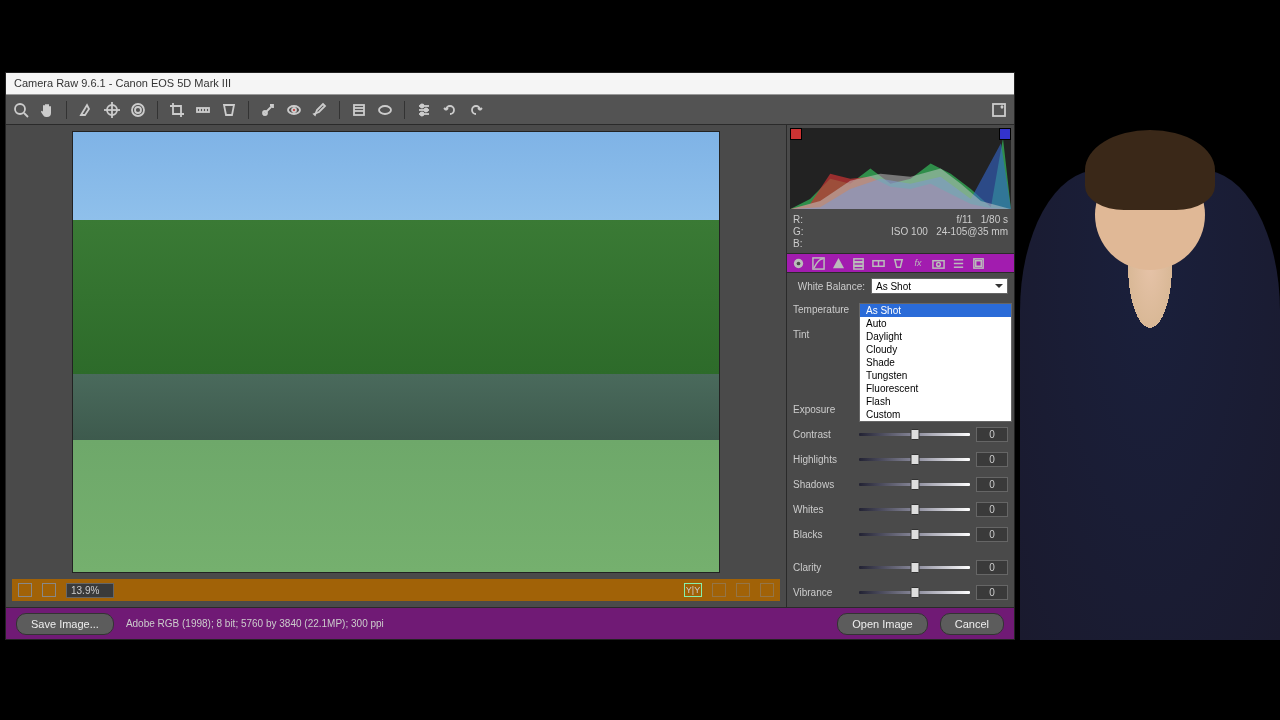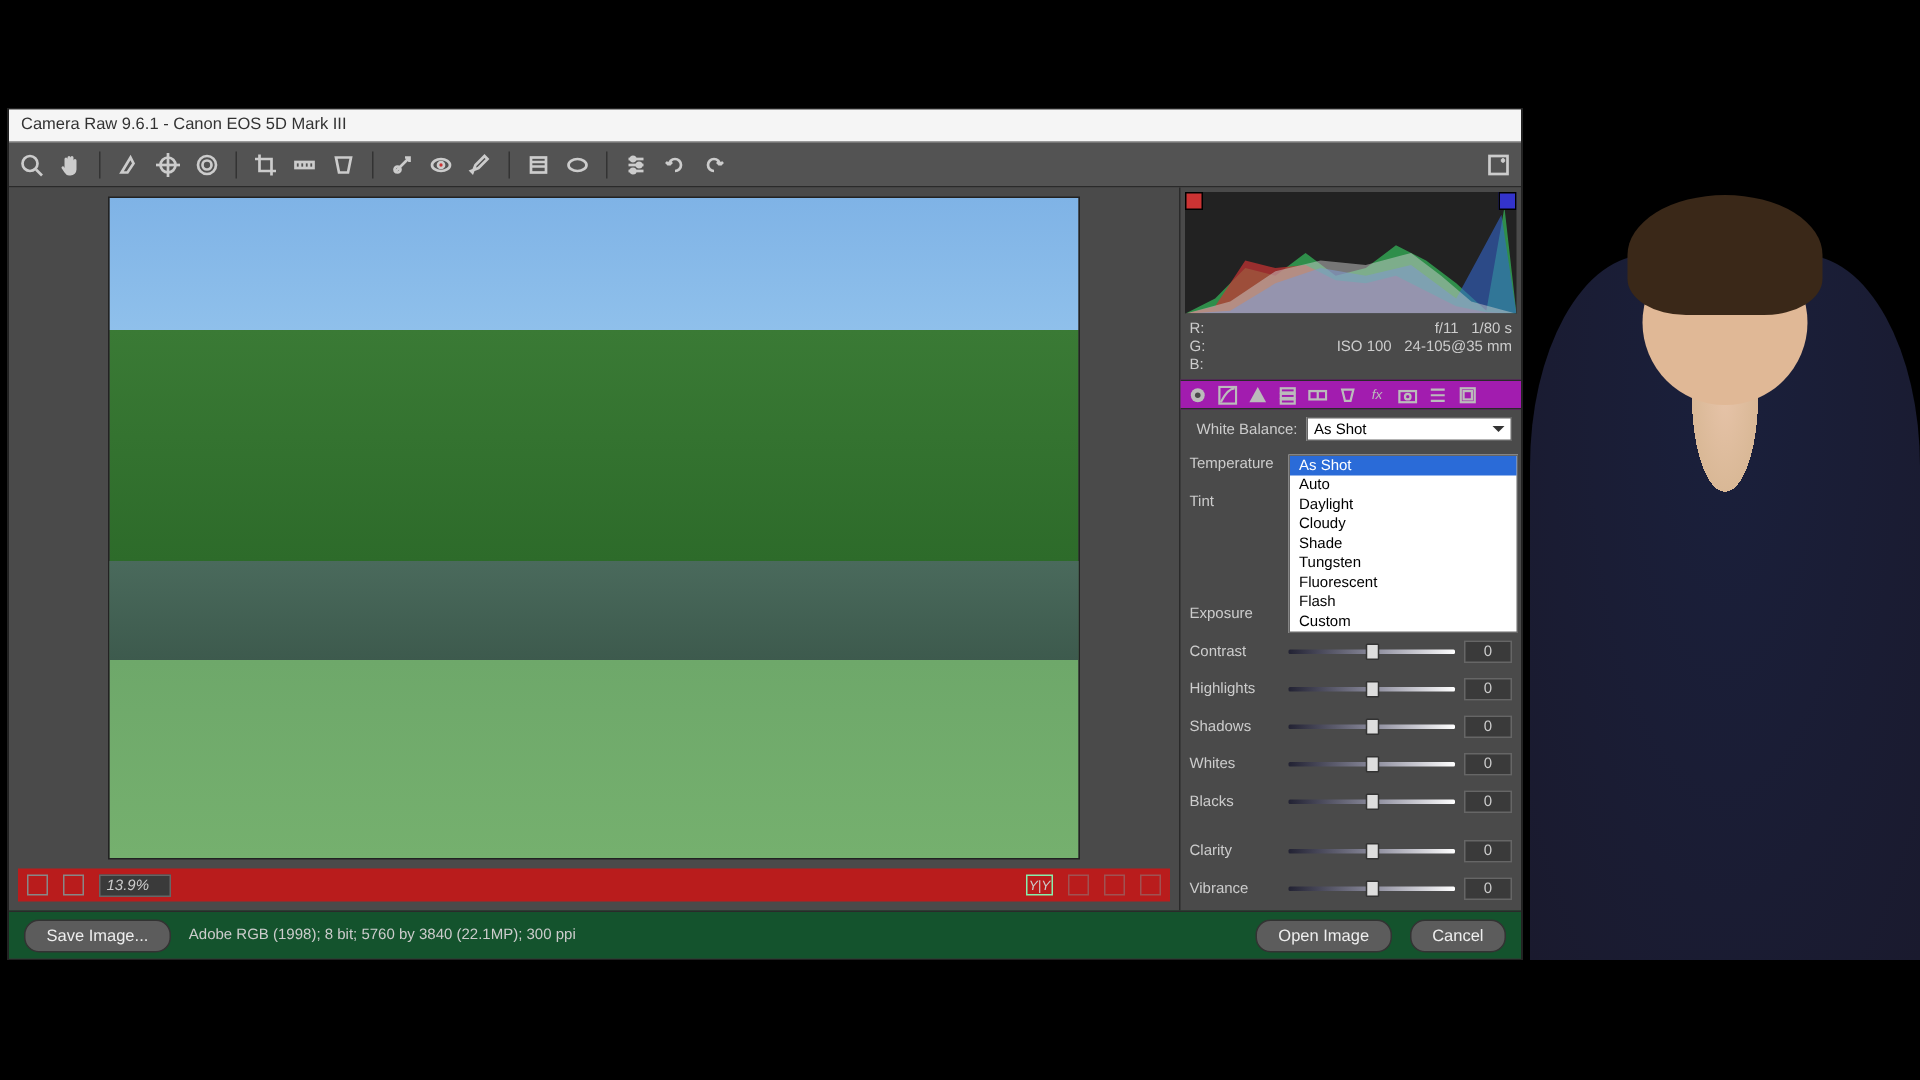--- a/index.html
+++ b/index.html
@@ -8,21 +8,21 @@
   .titlebar { height: 22px; background: #f5f5f5; color: #333; font-size: 11px; padding: 4px 8px; border-bottom: 1px solid #999; }
   .toolbar { height: 30px; background: #535353; border-bottom: 1px solid #2a2a2a; display: flex; align-items: center; padding: 0 6px; gap: 8px; }
   .tool { width: 18px; height: 18px; color: #ccc; font-size: 13px; display:flex; align-items:center; justify-content:center; cursor:pointer; }
   .tool svg { width:16px; height:16px; stroke:#ccc; fill:none; stroke-width:1.8; }
   .tool.filled svg { fill:#ccc; stroke:none; }
   .spacer { flex:1; }
   .main-area { display:flex; height: calc(100% - 52px - 32px); }
   .preview-col { flex:1; background:#4a4a4a; display:flex; flex-direction:column; padding:6px; }
   .preview { flex:1; background: linear-gradient(to bottom, #7fb3e6 0%, #8fc0eb 20%, #3a7a35 20%, #2d6b2a 55%, #5a8f5a 55%, #4a8045 70%, #6ea86a 70%, #75b06e 100%); position:relative; margin:0 60px 0 60px; border:1px solid #222; }
   .preview::before { content:""; position:absolute; left:0; right:0; top:55%; height:15%; background:linear-gradient(to bottom, #4a6a5c, #3d5a4d); }
-  .preview-footer { height:22px; background:#b91c1c; display:flex; align-items:center; padding:0 6px; font-size:10px; color:#ccc; gap:10px; margin-top:6px;font-style:italic; }
+  .preview-footer { height:22px; background:#a16207; display:flex; align-items:center; padding:0 6px; font-size:10px; color:#ccc; gap:10px; margin-top:6px; }
   .filmstrip-toggle { width:14px; height:14px; border:1px solid #888; }
   .zoom-sel { background:#3a3a3a; color:#ccc; border:1px solid #666; font-size:10px; padding:1px 14px 1px 4px; position:relative; }
   .right-panel { width:228px; background:#4a4a4a; border-left:1px solid #2a2a2a; display:flex; flex-direction:column; font-size:10.5px; color:#ccc; }
   .histogram { height:82px; background:#222; margin:3px; position:relative; overflow:hidden; }
   .hist-svg { width:100%; height:100%; }
   .clip-left, .clip-right { position:absolute; top:0; width:12px; height:12px; }
   .clip-left { left:0; background:#c33; border:1px solid #000; }
   .clip-right { right:0; background:#33c; border:1px solid #000; }
   .metadata { padding:2px 6px 4px; font-size:10px; display:grid; grid-template-columns:auto 1fr; gap:1px 20px; }
   .metadata .r { text-align:right; white-space:nowrap; }
@@ -40,21 +40,21 @@
   .dropdown { position:absolute; left:72px; top:30px; right:2px; background:#fff; border:1px solid #666; z-index:10; font-size:10px; color:#000; }
   .dropdown .opt { padding:1px 6px; cursor:pointer; }
   .dropdown .opt.sel { background:#2a6bd8; color:#fff; }
   .slider-row { height:25px; }
   .slider-row .label { width:60px; text-align:left; font-size:10px; }
   .slider-row .val { width:32px; text-align:center; background:#3a3a3a; border:1px solid #666; font-size:10px; padding:1px 0; }
   .slider-track { flex:1; height:12px; position:relative; display:flex; align-items:center; }
   .slider-track .bar { height:3px; background:linear-gradient(to right,#223,#889,#fff); width:100%; border-radius:1px; }
   .slider-track .thumb { position:absolute; left:50%; width:9px; height:11px; background:#ddd; border:1px solid #333; border-radius:1px; transform:translateX(-50%); }
   .gap { height:8px; }
-  .bottom-bar { position:absolute; left:0; right:0; bottom:0; height:32px; background:#14532d; border-top:1px solid #2a2a2a; display:flex; align-items:center; padding:0 10px; gap:12px; }
+  .bottom-bar { position:absolute; left:0; right:0; bottom:0; height:32px; background:#701a75; border-top:1px solid #2a2a2a; display:flex; align-items:center; padding:0 10px; gap:12px; }
   .btn { background:#5c5c5c; color:#eee; border:1px solid #333; font-size:11px; padding:4px 14px; border-radius:10px; cursor:pointer; }
   .meta-link { flex:1; font-size:10px; color:#ccc; cursor:pointer; }
   .presenter { position:absolute; right:0; top:170px; width:260px; height:470px; background: radial-gradient(ellipse at 50% 20%, #e6c3a8 0%, #d9b896 12%, #1a1f3a 12%, #1a1a2e 100%); border-radius:30% 30% 0 0; }
   .presenter::before { content:""; position:absolute; top:-10px; left:50%; transform:translateX(-50%); width:110px; height:110px; background:#e0b896; border-radius:50%; }
   .presenter::after { content:""; position:absolute; top:-40px; left:50%; transform:translateX(-50%); width:130px; height:80px; background:#3a2818; border-radius:50% 50% 30% 30%; }
   .center-fn { position:absolute; left:50%; bottom:18px; transform:translateX(-50%); color:#ddd; font-size:10px; }
   .yy { width:18px; height:14px; border:1px solid #86efac; color:#ccc; font-size:9px; display:flex; align-items:center; justify-content:center; margin-left:auto; }
   .sep { width:1px; height:18px; background:#333; margin:0 2px; }
 </style>
 </head>

